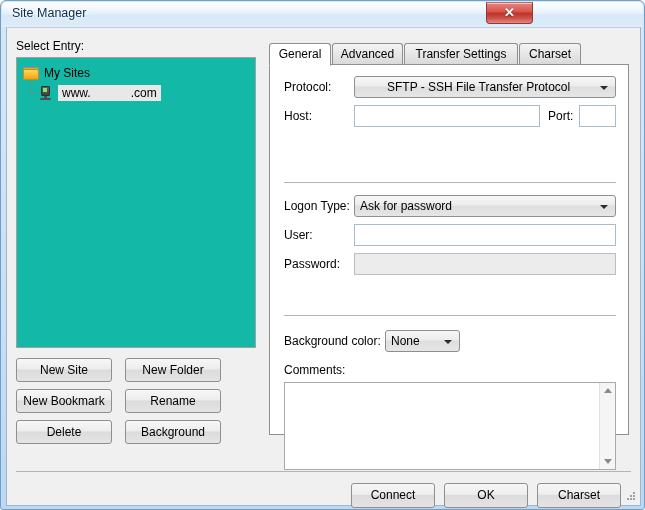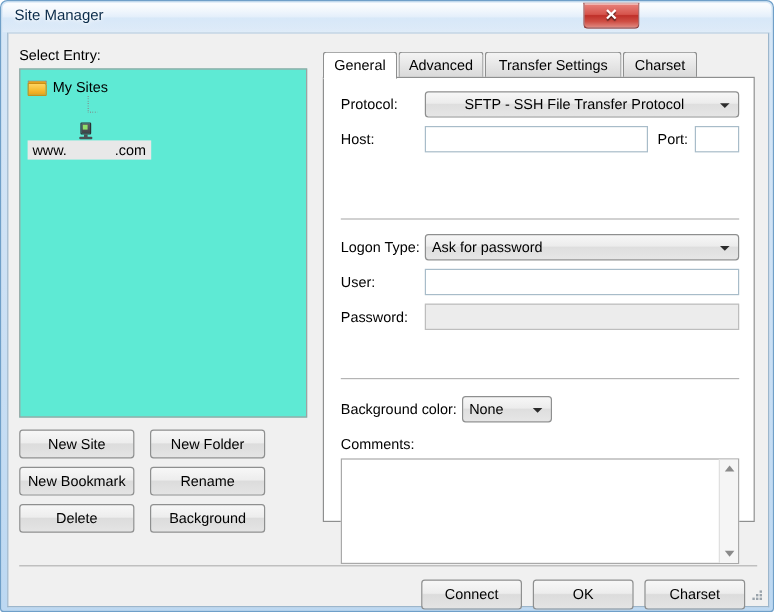--- a/index.html
+++ b/index.html
@@ -92,21 +92,21 @@
   }
 
   
   #select-entry-label { left: 9px; top: 11px; }
 
   #tree-box {
     position: absolute;
     left: 9px; top: 29px;
     width: 240px; height: 291px;
     box-sizing: border-box;
-    background: #5eead4;
+    background: #14b8a6;
     border: 1px solid #a0a0a0;
     overflow: hidden;
   }
   #tree-root {
     position: absolute;
     left: 6px; top: 6px;
     height: 18px;
     display: flex;
     align-items: center;
     cursor: default;
@@ -135,21 +135,20 @@
   }
   #tree-root-label { font-size: 12px; }
 
   #tree-child {
     position: absolute;
     left: 6px; top: 26px;
     height: 18px;
     display: flex;
     align-items: center;
     cursor: default;
-    flex-direction: column;
   }
   .tree-connector {
     position: relative;
     width: 16px; height: 18px;
     flex: none;
   }
   .tree-connector .vline {
     position: absolute;
     left: 7px; top: -4px;
     width: 1px; height: 13px;

